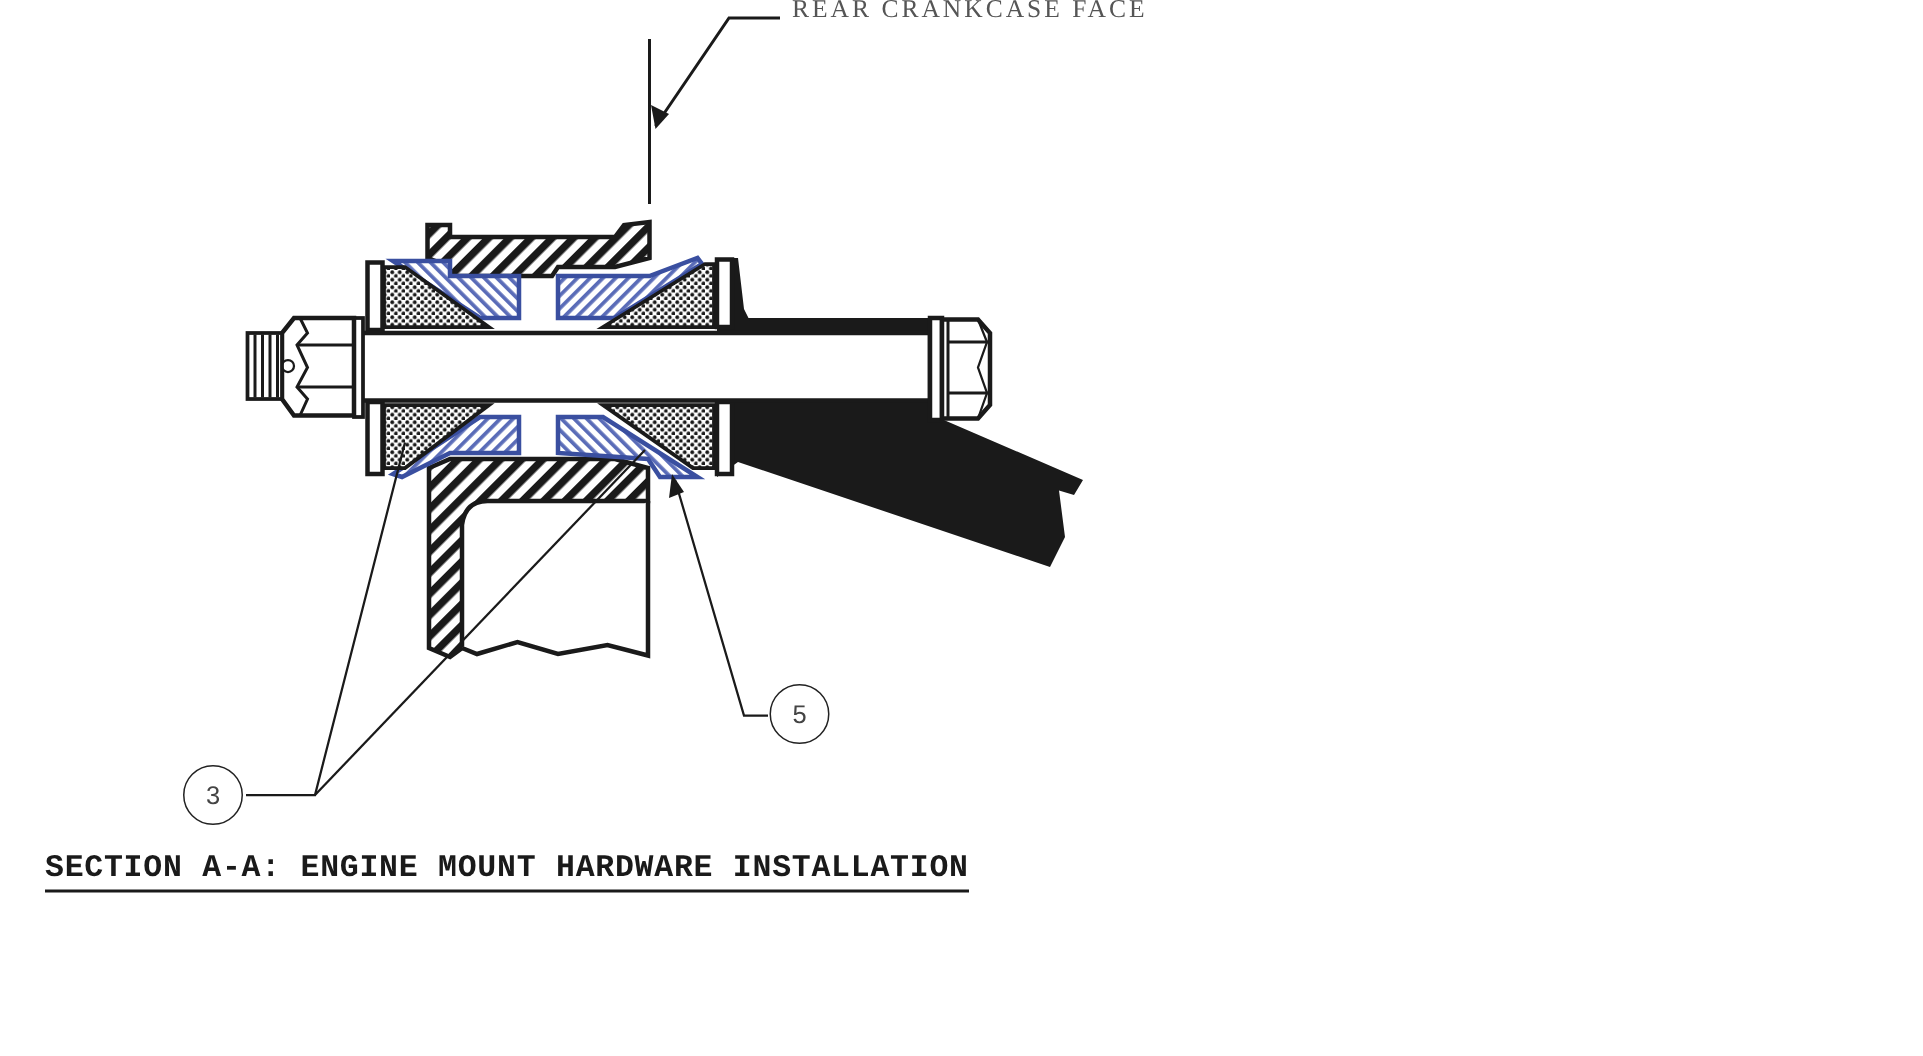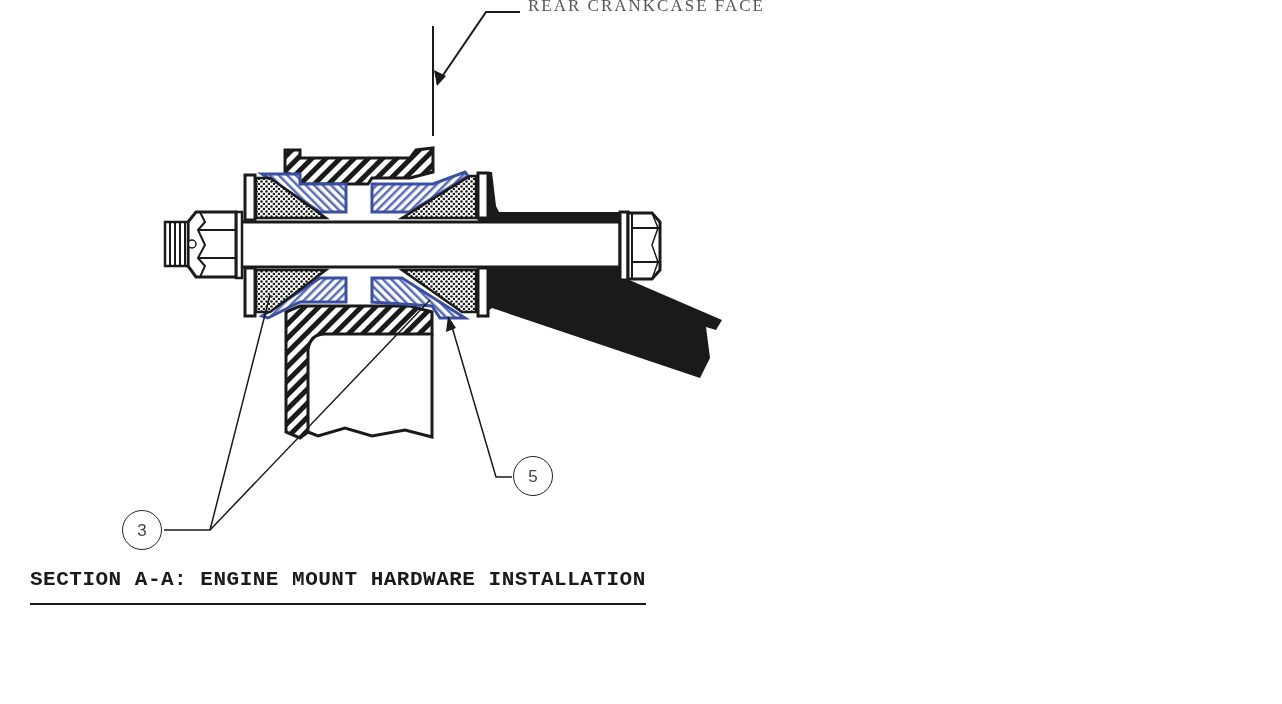--- a/index.html
+++ b/index.html
@@ -2,21 +2,21 @@
 <html><head>
 <meta charset="utf-8">
 <style>
   html, body { margin:0; padding:0; background:#ffffff; }
   body { width:1282px; height:704px; position:relative; overflow:hidden; font-family:"Liberation Sans", sans-serif; }
   #canvas { position:absolute; left:0; top:0; width:1282px; height:704px; }
   .caption {
     position:absolute; left:30px; top:568px;
     font-family:"Liberation Mono", "DejaVu Sans Mono", monospace;
     font-weight:bold; font-size:21px; color:#1a1a1a; letter-spacing:0.5px;
-    border-bottom:2px solid #1a1a1a; padding-bottom:12px; white-space:nowrap;
+    border-bottom:2px solid #1a1a1a; padding-bottom:2px; white-space:nowrap;
   }
   .ref-label {
     position:absolute; font-family:"Liberation Sans", sans-serif; font-size:17px; color:#444;
     text-align:center; width:40px; height:40px; line-height:40px; border:1.5px solid #222; border-radius:50%;
     box-sizing:border-box;
   }
   .top-label {
     position:absolute; left:528px; top:-4px;
     font-family:"Liberation Serif", "DejaVu Serif", serif; font-size:17px; color:#555; letter-spacing:2px; white-space:nowrap;
   }

